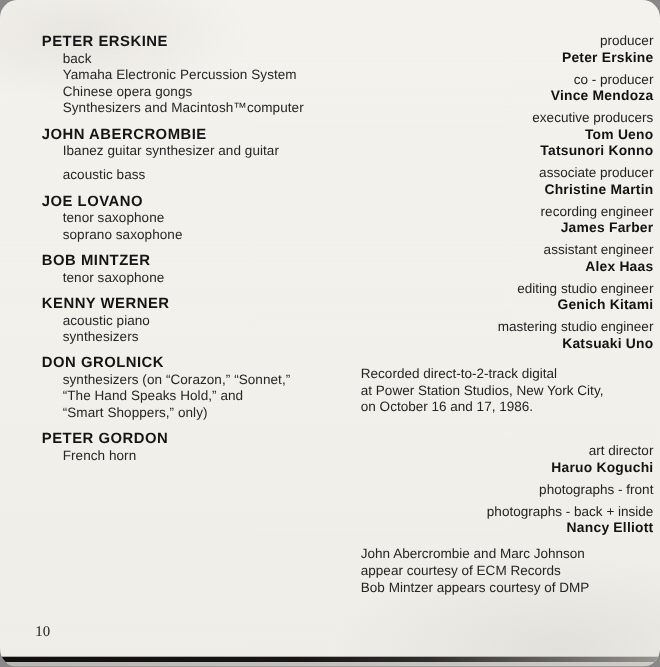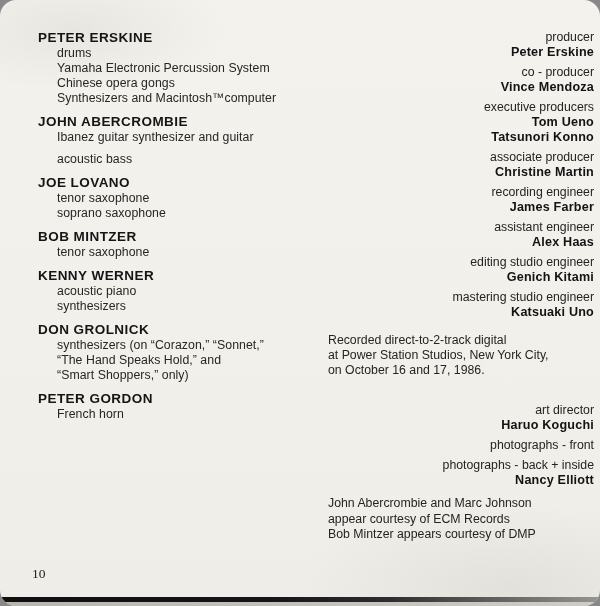--- a/index.html
+++ b/index.html
@@ -57,21 +57,21 @@
 </style>
 </head>
 <body>
 
 <div class="page">
 
   <div class="col-left">
 
     <div class="p-group">
       <div class="p-name">PETER ERSKINE</div>
-      <div class="p-line">drums</div>
+      <div class="p-line">back</div>
       <div class="p-line">Yamaha Electronic Percussion System</div>
       <div class="p-line">Chinese opera gongs</div>
       <div class="p-line">Synthesizers and Macintosh™computer</div>
     </div>
 
     <div class="p-group">
       <div class="p-name">JOHN ABERCROMBIE</div>
       <div class="p-line">Ibanez guitar synthesizer and guitar</div>
     </div>
 

